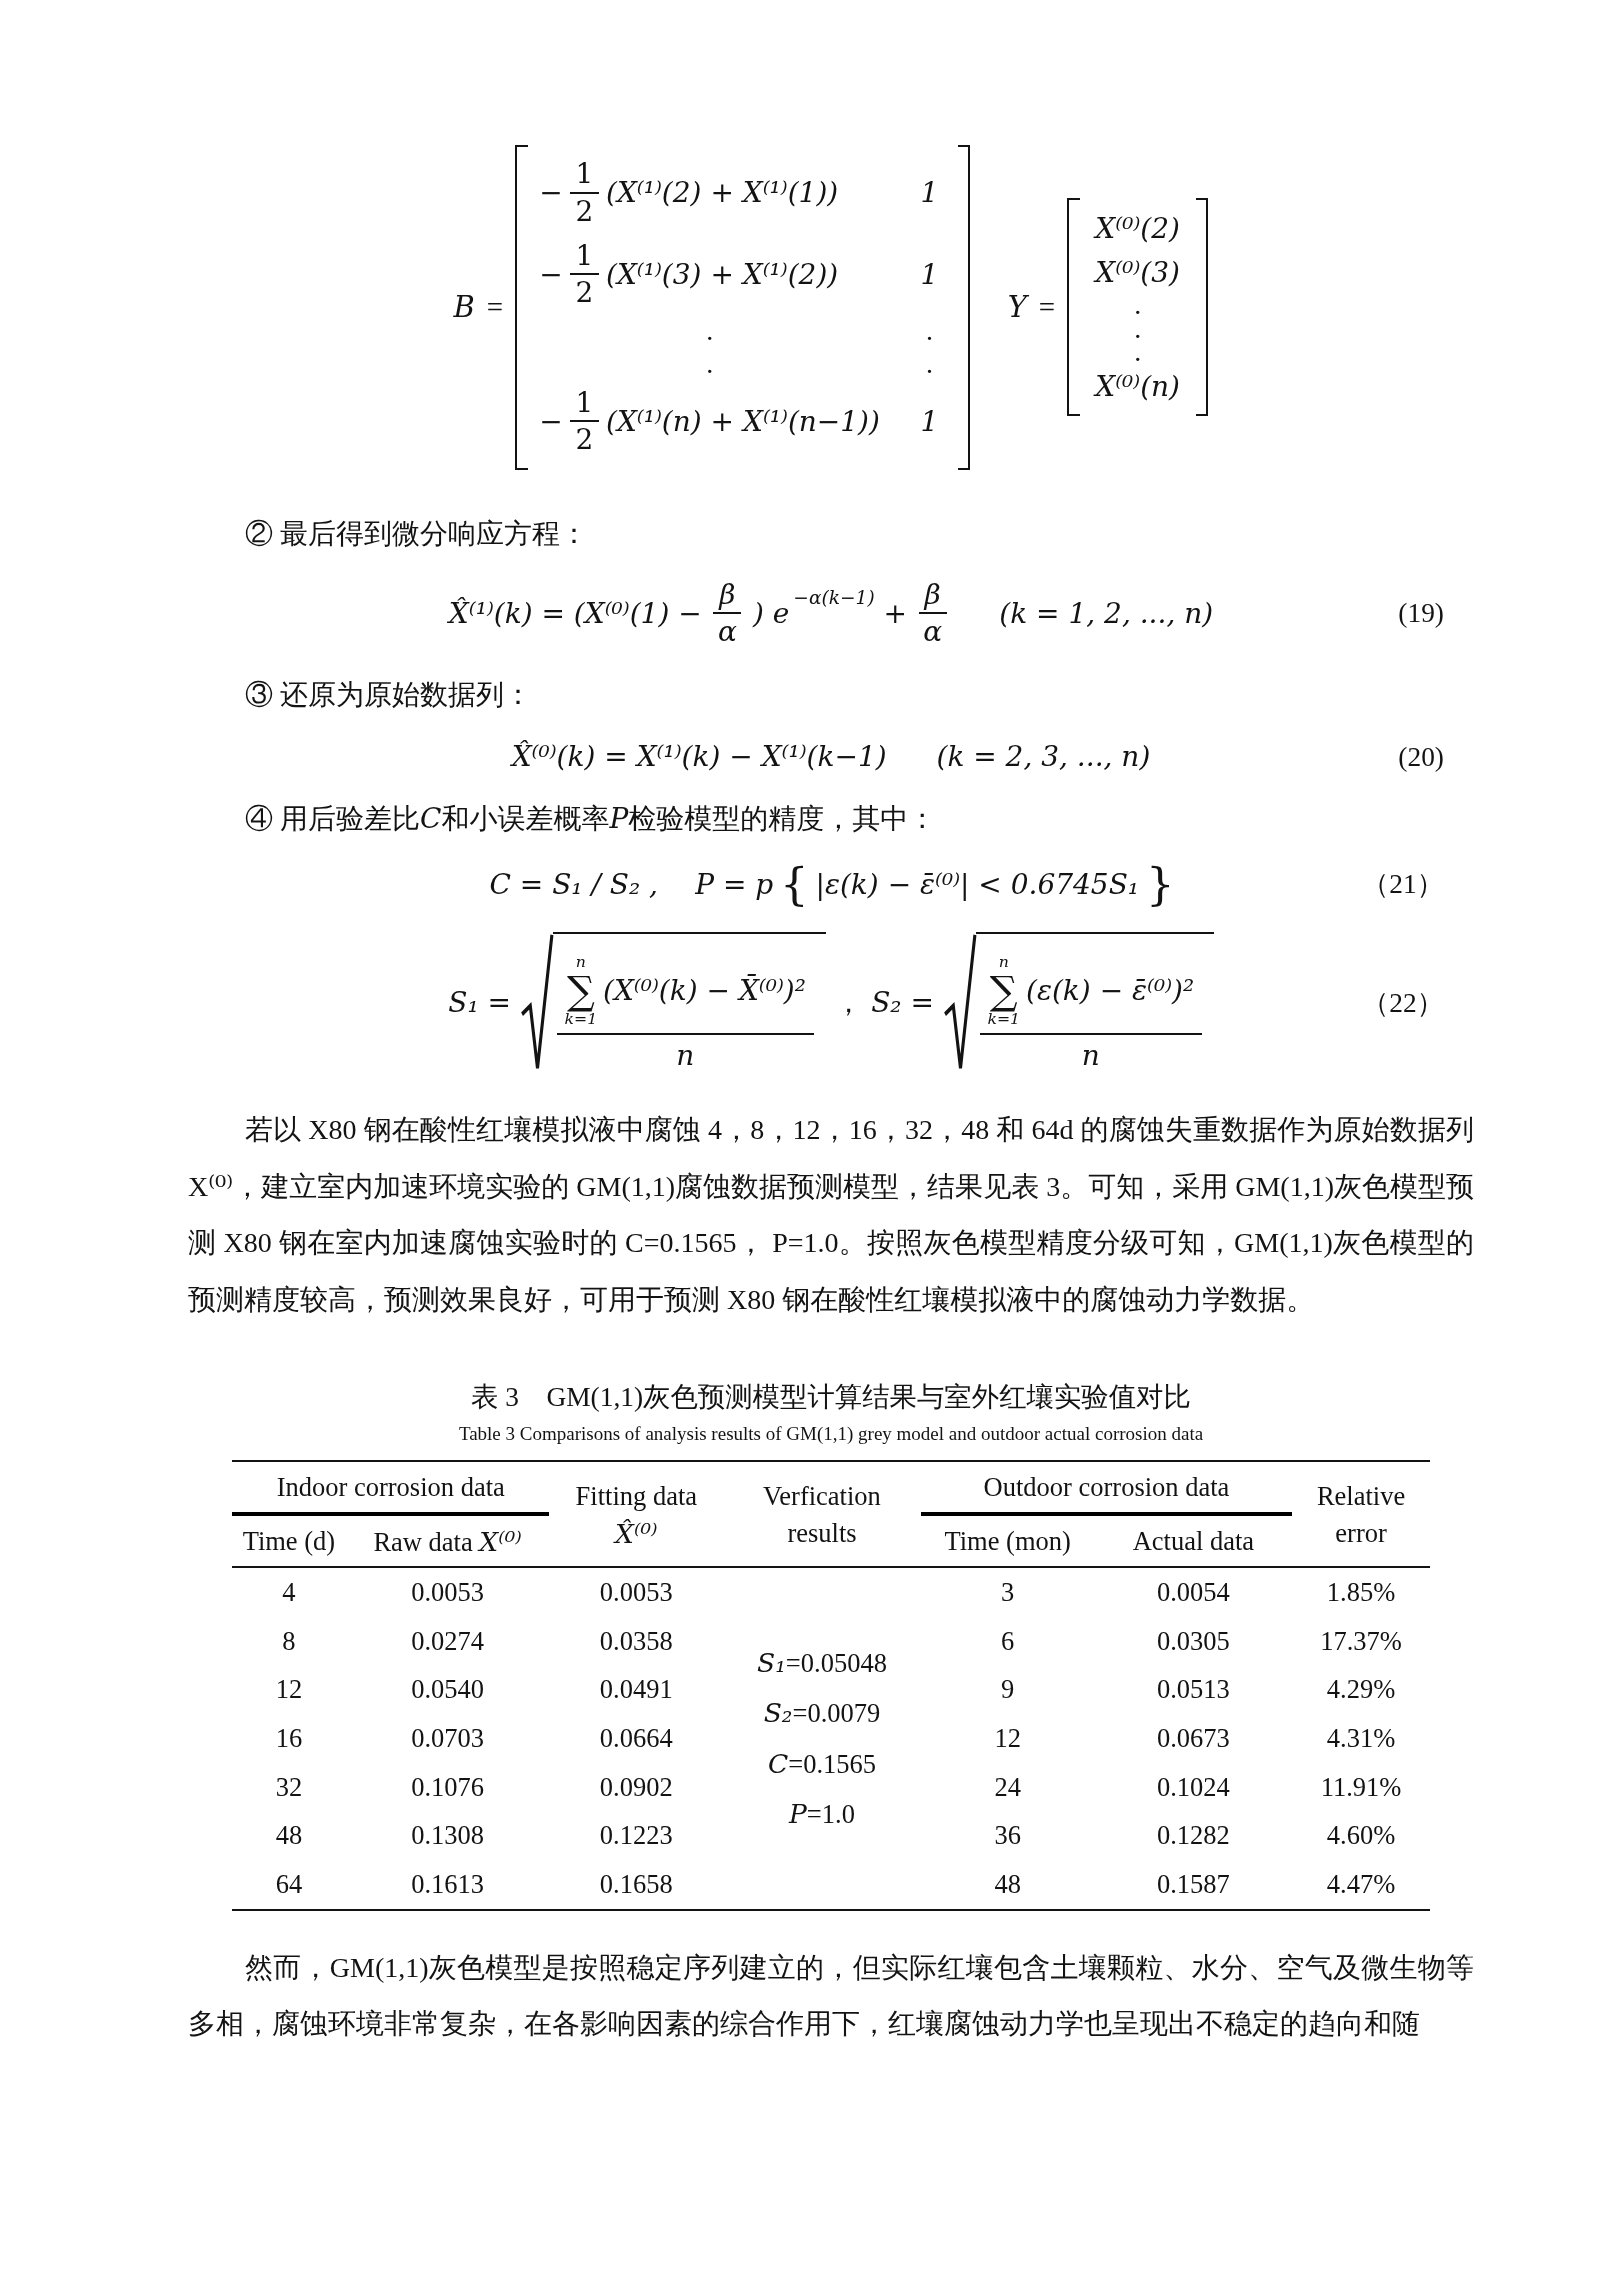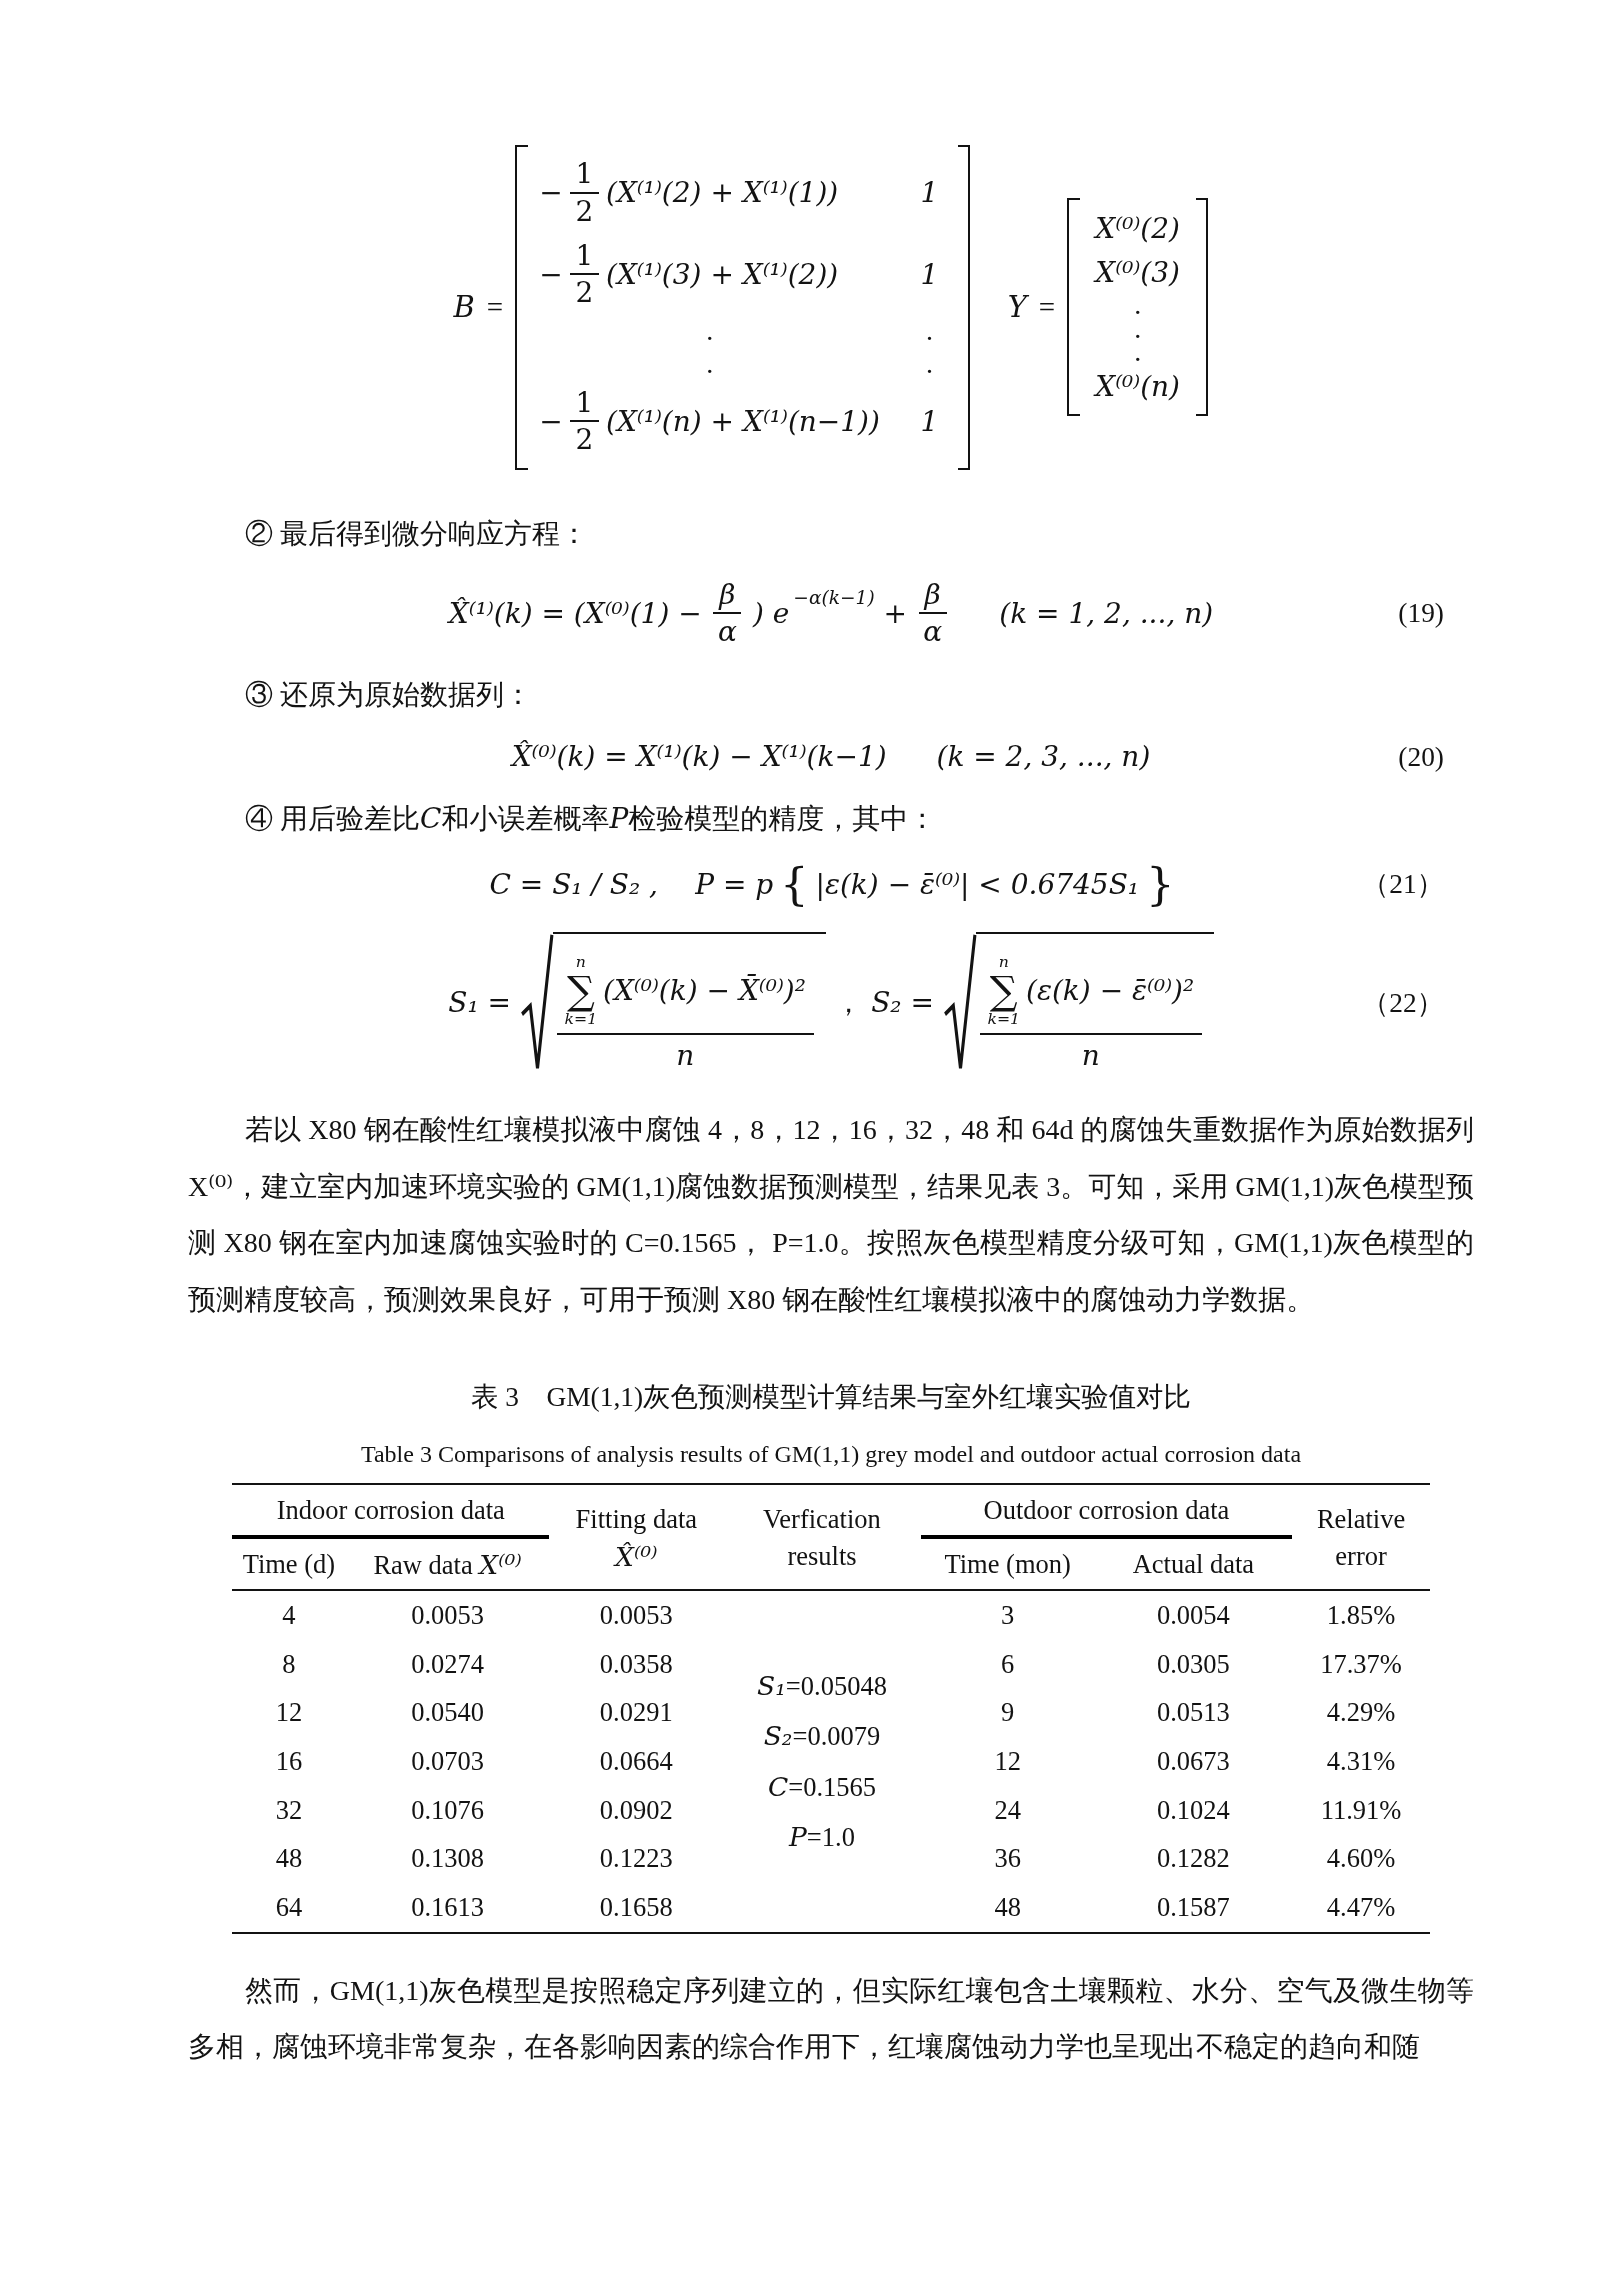--- a/index.html
+++ b/index.html
@@ -52,21 +52,21 @@
   .sum{display:inline-flex;flex-direction:column;align-items:center;margin-right:5.9px;line-height:1}
   .slim{font-size:15.7px;line-height:1.15;font-style:italic}
   .ssym{font-size:39px;line-height:1;font-style:normal}
 
   
   .para{line-height:2.02;text-align:justify;text-indent:57px}
 
   
   .cap{text-align:center}
   .cap.zh{font-size:27.4px;margin-top:50px}
-  .cap.en{font-size:24px;margin-top:26px}
+  .cap.en{font-size:19px;margin-top:8px}
   .dtable{width:1198px;margin:15.7px auto 0;border-collapse:collapse;
           border-top:2.9px solid #131313;border-bottom:2.9px solid #131313;font-size:26.5px}
   .dtable th,.dtable td{text-align:center;vertical-align:middle;font-weight:normal;padding:8.8px 3.9px}
   .dtable thead th{padding:9.8px 3.9px 8.8px}
   .grp{border-bottom:4px solid #000000}
   .twoline div{line-height:1.4}
   .dtable tbody tr:first-child td{border-top:2px solid #131313}
   .vcell{text-align:left;padding-left:7.8px}
   .vline{line-height:1.85;white-space:nowrap}
 </style>
@@ -288,21 +288,21 @@
           <td>8</td>
           <td>0.0274</td>
           <td>0.0358</td>
           <td>6</td>
           <td>0.0305</td>
           <td>17.37%</td>
         </tr>
         <tr>
           <td>12</td>
           <td>0.0540</td>
-          <td>0.0291</td>
+          <td>0.0491</td>
           <td>9</td>
           <td>0.0513</td>
           <td>4.29%</td>
         </tr>
         <tr>
           <td>16</td>
           <td>0.0703</td>
           <td>0.0664</td>
           <td>12</td>
           <td>0.0673</td>

